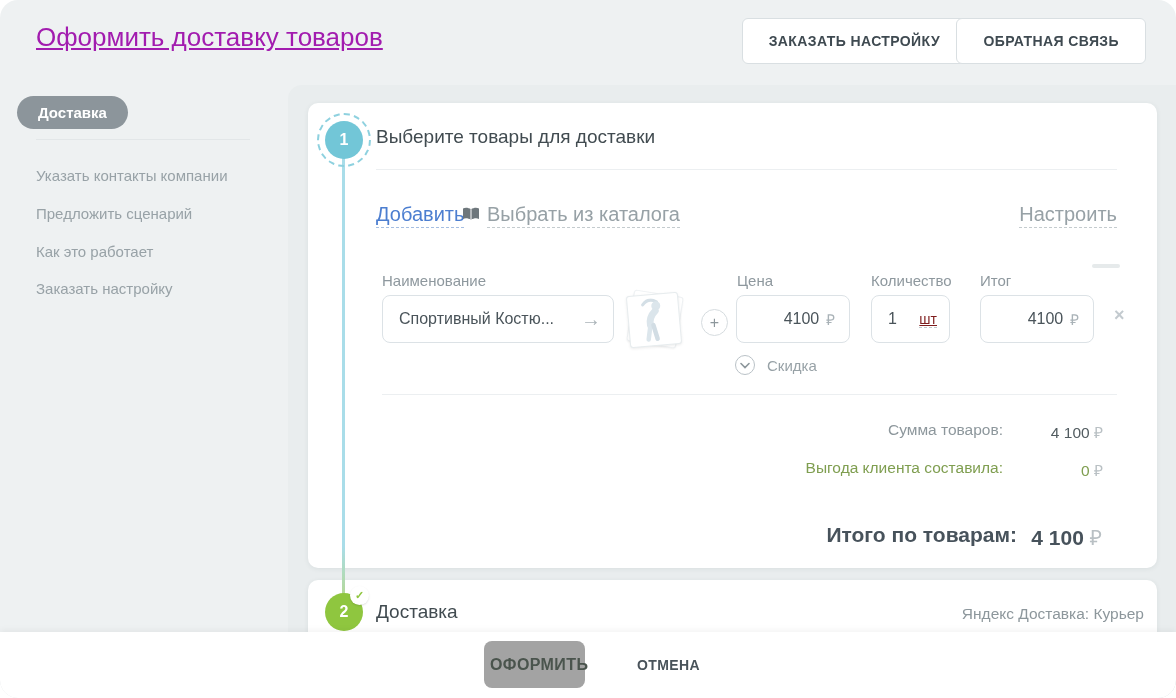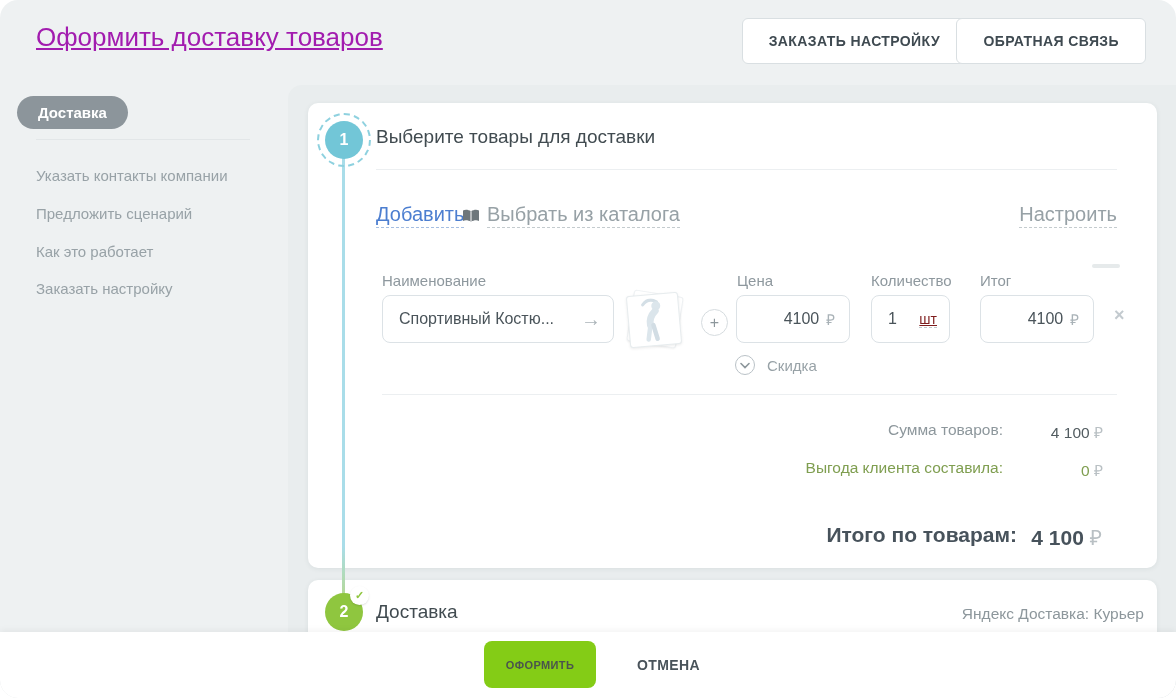--- a/index.html
+++ b/index.html
@@ -41,21 +41,21 @@
   .check-badge{position:absolute;left:62px;top:501px;width:19px;height:19px;border-radius:50%;background:#fff;
     box-shadow:0 1px 2px rgba(0,0,0,.12);display:flex;align-items:center;justify-content:center;
     color:#8fc63f;font-size:11px;font-weight:700;z-index:4;}
   
   .step-title{position:absolute;left:68px;top:23px;font-size:19px;color:#414b50;}
   .h-div{position:absolute;height:1px;background:#eceff1;}
   .div1{left:68px;top:66px;width:741px;}
   .div2{left:74px;top:291px;width:735px;}
   .action{position:absolute;top:100px;font-size:20px;cursor:pointer;text-decoration:none;}
   .add-link{left:68px;color:#4c7ed0;border-bottom:1px dashed #a6bfe2;padding-bottom:1px;}
-  .catalog-link{left:154px;color:#97a1a6;display:flex;align-items:flex-end;gap:7px;}
+  .catalog-link{left:154px;color:#97a1a6;display:flex;align-items:flex-start;gap:7px;}
   .catalog-link .txt{border-bottom:1px dashed #c4cbce;padding-bottom:1px;}
   .configure-link{right:40px;color:#97a1a6;border-bottom:1px dashed #c4cbce;padding-bottom:1px;}
   .scroll-dash{position:absolute;left:784px;top:161px;width:28px;height:4px;border-radius:2px;background:#e6eaeb;cursor:grab;}
   .f-label{position:absolute;top:169px;font-size:15px;color:#8e989e;}
   .lbl-name{left:74px;} .lbl-price{left:429px;} .lbl-qty{left:563px;} .lbl-total{left:672px;}
   .field{position:absolute;top:192px;height:48px;border:1px solid #dce2e6;border-radius:8px;background:#fff;
     display:flex;align-items:center;box-sizing:border-box;}
   .field input{border:none;outline:none;font-family:inherit;font-size:16px;color:#4a545a;background:transparent;
     padding:0;width:100%;min-width:0;}
   .f-name{left:74px;width:232px;padding:0 12px 0 16px;}
@@ -92,22 +92,22 @@
   .green{color:#7f9e50;}
   .g-label{position:absolute;right:140px;top:420px;font-size:21px;font-weight:700;color:#47525b;}
   .g-value{position:absolute;right:55px;top:420px;font-size:21px;font-weight:700;color:#47525b;}
   .g-value .s-rub{font-weight:400;}
   
   .step2-title{position:absolute;left:68px;top:21px;font-size:19px;color:#414b50;}
   .method{position:absolute;right:13px;top:25px;font-size:15.5px;color:#8d979c;}
   
   .bottom-bar{position:absolute;left:0;top:632px;width:1176px;height:66px;background:#fff;z-index:5;
     box-shadow:0 -2px 6px rgba(0,0,0,.05);border-radius:0 0 18px 18px;}
-  .submit-btn{position:absolute;left:484px;top:9px;width:112px;height:47px;background:#84cc16;border:none;
-    border-radius:8px;font-family:inherit;font-weight:700;font-size:11px;letter-spacing:.4px;color:#4a544d;cursor:pointer;}
+  .submit-btn{position:absolute;left:484px;top:9px;width:101px;height:47px;background:#a3a3a3;border:none;
+    border-radius:8px;font-family:inherit;font-weight:700;font-size:16px;letter-spacing:.4px;color:#4a544d;cursor:pointer;}
   .cancel-btn{position:absolute;left:631px;top:9px;height:47px;background:none;border:none;font-family:inherit;
     font-weight:700;font-size:14px;letter-spacing:.4px;color:#49535a;cursor:pointer;}
 </style>
 </head>
 <body>
 
 <div class="app">
 
   <div class="page-title">Оформить доставку товаров</div>
   <button class="hdr-btn b1">ЗАКАЗАТЬ НАСТРОЙКУ</button>

